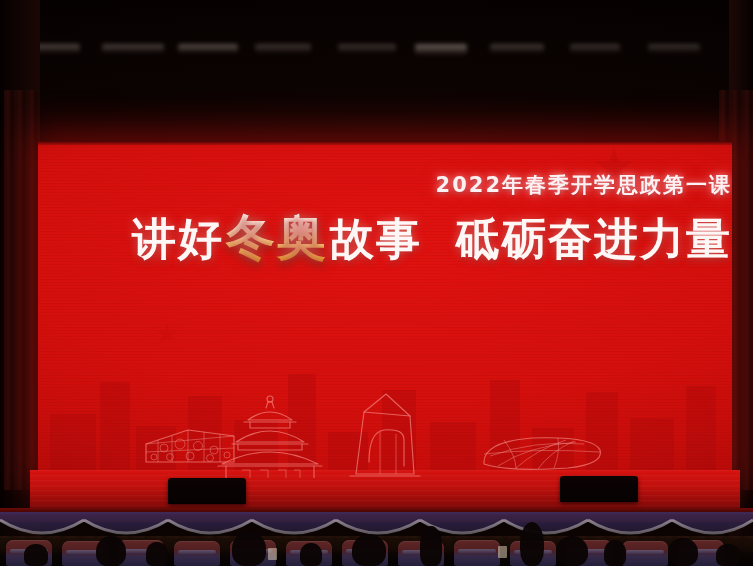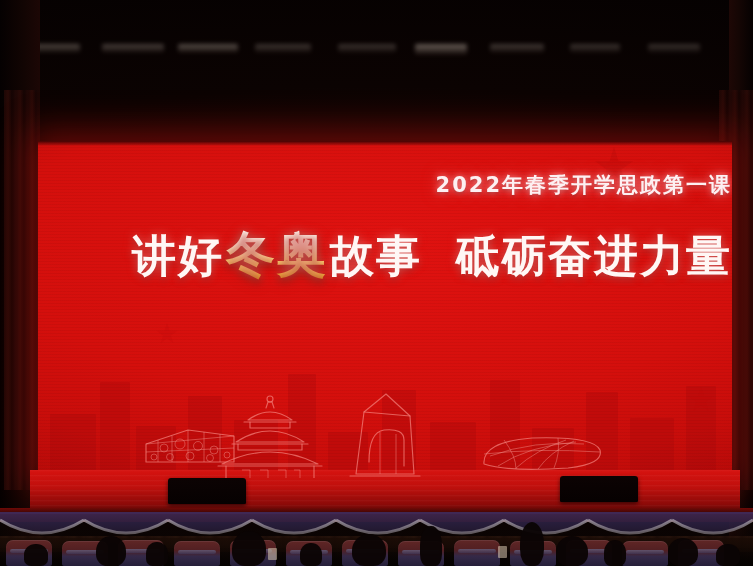--- a/index.html
+++ b/index.html
@@ -100,21 +100,21 @@
     text-align:right;z-index:6;
   }
   .subtitle{
     font-family:"DejaVu Sans","Liberation Sans",sans-serif;
     font-size:21px;font-weight:700;letter-spacing:2px;
     color:#fdf0f2;
     text-shadow:0 0 7px rgba(255,180,185,.85),0 0 16px rgba(255,120,130,.55),0 2px 3px rgba(110,0,0,.5);
     white-space:nowrap;
   }
   .headline{
-    margin-top:23px;
+    margin-top:6px;
     font-family:"DejaVu Serif","Liberation Serif",serif;
     font-size:44px;font-weight:700;
     letter-spacing:2px;
     color:#fff7f5;
     white-space:nowrap;
     text-shadow:0 0 10px rgba(255,170,165,.55),0 3px 6px rgba(120,0,0,.55);
   }
   .headline .gap{display:inline-block;width:34px;}
   .gold{
     font-family:"DejaVu Serif","Liberation Serif",serif;

